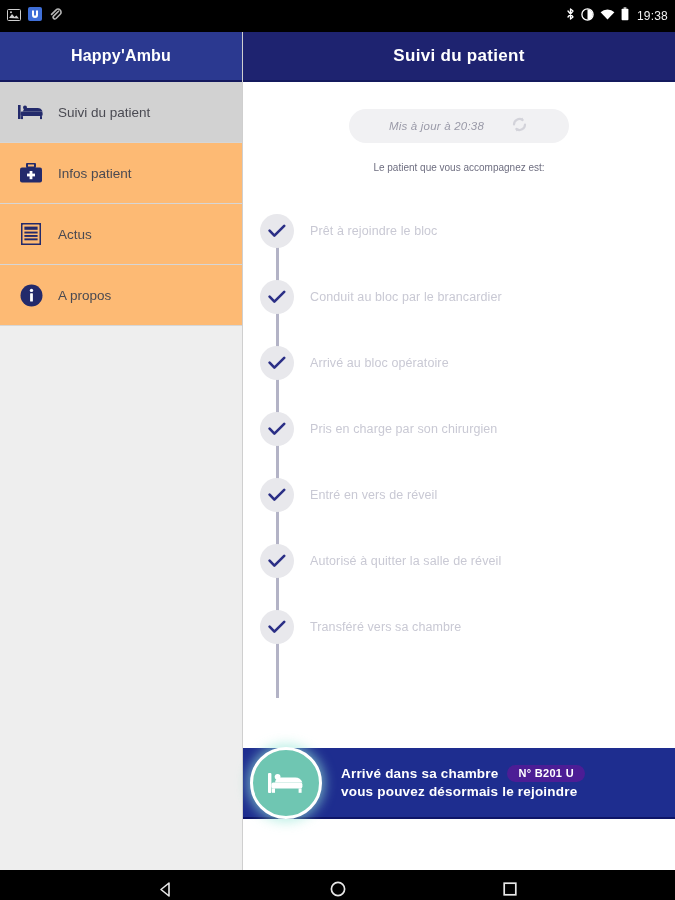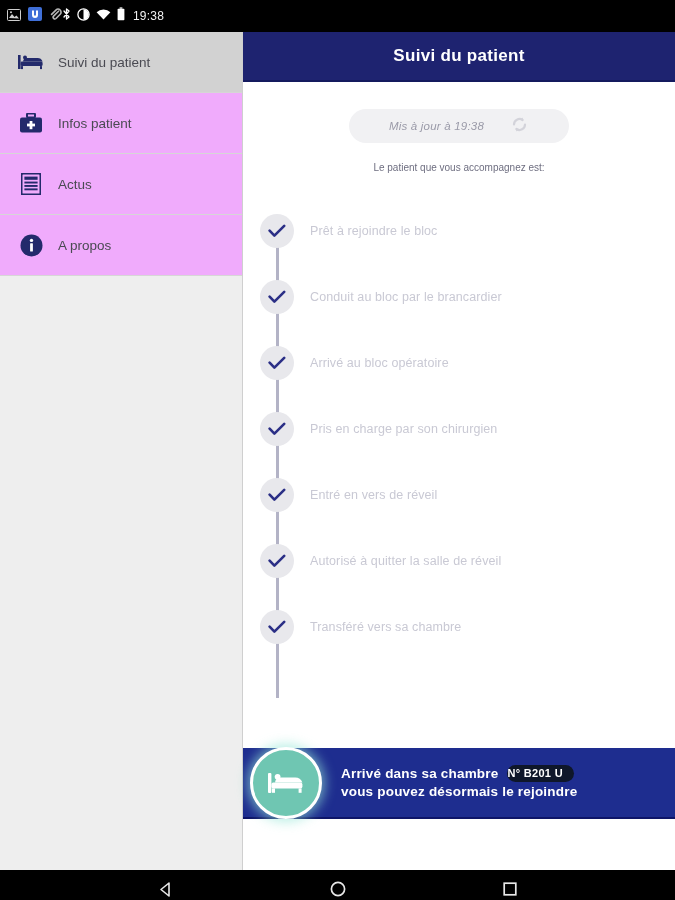--- a/index.html
+++ b/index.html
@@ -14,20 +14,21 @@
     overflow: hidden;
     position: relative;
   }
 
   
   .statusbar {
     height: 24px;
     background: #000000;
     display: flex;
     align-items: center;
+    justify-content: space-between;
     padding: 16px 7px;
     box-sizing: border-box;
   }
   .sb-left { display: flex; align-items: center; gap: 7px; }
   .sb-right { display: flex; align-items: center; gap: 6px; }
   .sb-ico { display: block; }
   .sb-time {
     color: #f2f2f2;
     font-size: 12px;
     letter-spacing: 0.2px;
@@ -67,21 +68,21 @@
     font-weight: bold;
     letter-spacing: 0.2px;
   }
   .nav-item {
     height: 61px;
     display: flex;
     align-items: center;
     padding-left: 14px;
     box-sizing: border-box;
     border-bottom: 1px solid #d6d6d6;
-    background: #f0abfc;
+    background: #fdba74;
   }
   .nav-item.selected {
     background: #d2d2d2;
   }
   .nav-ico {
     width: 34px;
     min-width: 34px;
     display: flex;
     align-items: center;
     justify-content: center;
@@ -226,26 +227,26 @@
   .cc-line1 {
     display: flex;
     align-items: center;
     gap: 9px;
     font-size: 13.5px;
     font-weight: bold;
     letter-spacing: 0.2px;
   }
   .cc-room-badge {
     display: inline-block;
-    background: #0f172a;
+    background: #4c1d95;
     color: #ffffff;
     font-size: 11px;
     font-weight: bold;
     border-radius: 10px;
-    padding: 2px 11px 3px 0;
+    padding: 2px 11px 3px 11px;
     letter-spacing: 0.3px;
   }
   .cc-line2 {
     margin-top: 5px;
     font-size: 13.5px;
     font-weight: bold;
     letter-spacing: 0.2px;
   }
 
   
@@ -308,20 +309,23 @@
         </svg>
     </span>
     <span class="sb-time">19:38</span>
   </div>
 </div>
 
 <div class="app">
 
   <div class="sidebar">
 
+    <div class="sidebar-header">
+      <span class="brand">Happy'Ambu</span>
+    </div>
 
     <div class="nav-item selected">
       <span class="nav-ico">
         <svg width="26" height="18" viewBox="0 0 26 18">
           <rect x="0" y="2" width="2.6" height="14" fill="#232a6b"></rect>
           <rect x="2.6" y="8.5" width="22" height="4.6" rx="1.4" fill="#232a6b"></rect>
           <path d="M5 8.5 a4 4 0 0 1 4 -3.4 h10 a5.6 5.6 0 0 1 5.6 3.4 Z" fill="#232a6b"></path>
           <circle cx="7" cy="4.6" r="2" fill="#232a6b"></circle>
           <rect x="3" y="13.1" width="2" height="3" fill="#232a6b"></rect>
           <rect x="22" y="13.1" width="2" height="3" fill="#232a6b"></rect>
@@ -370,21 +374,21 @@
 
   <div class="main">
 
     <div class="main-header">
       <span class="main-title">Suivi du patient</span>
     </div>
 
     <div class="main-body">
 
       <div class="update-pill">
-        <span class="update-text">Mis à jour à 19:38</span>
+        <span class="update-text">Mis à jour à 20:38</span>
         <span>
           <svg width="19" height="19" viewBox="0 0 19 19">
             <path d="M15 9.5 a5.5 5.5 0 0 1 -8.6 4.5" fill="none" stroke="#d3d3da" stroke-width="2.2" stroke-linecap="round"></path>
             <path d="M4 9.5 a5.5 5.5 0 0 1 8.6 -4.5" fill="none" stroke="#d3d3da" stroke-width="2.2" stroke-linecap="round"></path>
             <path d="M12.6 2.4 L13.3 5.6 L10.1 5.1 Z" fill="#d3d3da"></path>
             <path d="M6.4 16.6 L5.7 13.4 L8.9 13.9 Z" fill="#d3d3da"></path>
           </svg>
         </span>
       </div>
 

